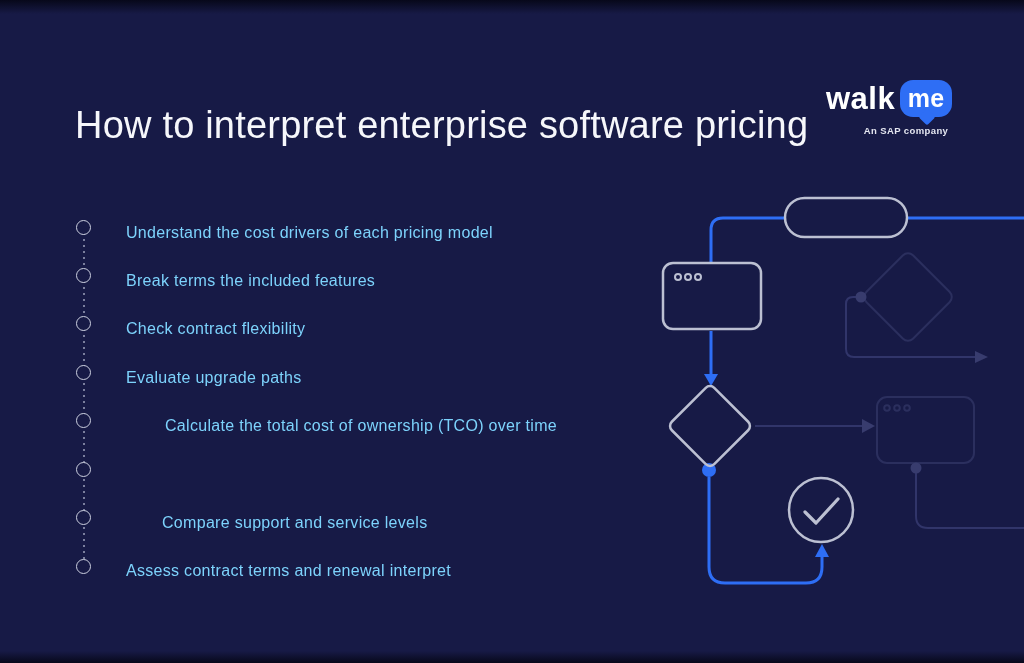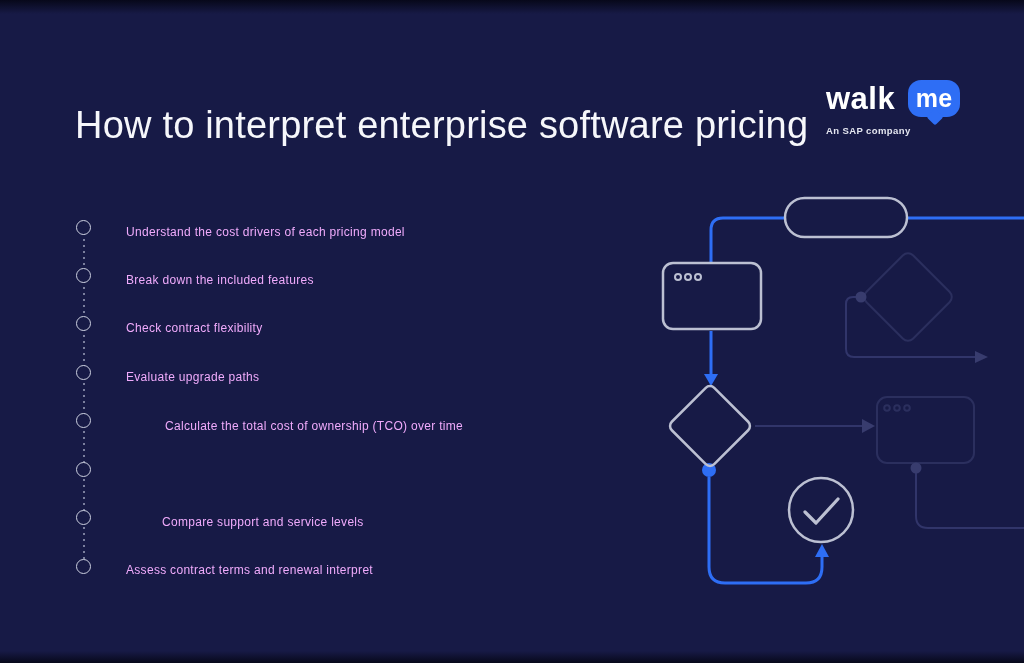--- a/index.html
+++ b/index.html
@@ -15,44 +15,44 @@
   
   .title{
     position:absolute;left:75px;top:73px;max-width:780px;
     font-size:38px;line-height:54px;font-weight:400;
     color:#f6f7fb;letter-spacing:.2px;
   }
   .logo{position:absolute;left:826px;top:80px;width:160px;}
   .logo-row{display:flex;align-items:center;}
   .logo-walk{font-size:31px;font-weight:700;color:#ffffff;letter-spacing:.5px;line-height:34px;}
   .logo-bubble{
-    position:relative;margin-left:13px;width:52px;height:37px;
+    position:relative;margin-left:5px;width:52px;height:37px;
     background:#2e6ef5;border-radius:13px;
     display:flex;align-items:center;justify-content:center;
   }
   .logo-bubble .me{font-size:25px;font-weight:700;color:#ffffff;letter-spacing:.5px;}
   .logo-tail{
     position:absolute;left:21px;bottom:-6px;width:12px;height:12px;
     background:#2e6ef5;border-radius:2px;transform:rotate(45deg);
   }
-  .logo-tagline{margin-top:8px;font-size:9.5px;font-weight:700;color:#e4e6f0;letter-spacing:.4px;}
+  .logo-tagline{margin-top:8px;font-size:9.5px;font-weight:700;color:#e4e6f0;letter-spacing:.4px;text-align:center;}
 
   
   .checklist{position:absolute;left:74px;top:205px;width:566px;height:392px;}
   .tl-line{
     position:absolute;left:9px;top:22px;width:2px;height:339px;
     background:repeating-linear-gradient(to bottom, rgba(205,210,230,.55) 0 2px, transparent 2px 6px);
   }
   .tl-dot{
     position:absolute;left:2px;width:15px;height:15px;box-sizing:border-box;
     border:1.6px solid #ccd0e0;border-radius:50%;background:#171a46;
   }
   .items .item{
     position:absolute;left:52px;width:540px;
-    font-size:12px;line-height:31px;color:#f0abfc;letter-spacing:.3px;
+    font-size:16px;line-height:31px;color:#7dd3fc;letter-spacing:.3px;
   }
   .items .item:nth-child(1){top:12px;}
   .items .item:nth-child(2){top:60px;}
   .items .item:nth-child(3){top:108px;}
   .items .item:nth-child(4){top:157px;}
   .items .item:nth-child(5){top:203px;line-height:36px;max-width:500px;margin-left:39px;}
   .items .item:nth-child(6){top:302px;margin-left:36px;}
   .items .item:nth-child(7){top:350px;}
 
   
@@ -84,21 +84,21 @@
       <div class="tl-dot" style="top: 62.93px;"></div>
       <div class="tl-dot" style="top: 111.36px;"></div>
       <div class="tl-dot" style="top: 159.79px;"></div>
       <div class="tl-dot" style="top: 208.22px;"></div>
       <div class="tl-dot" style="top: 256.65px;"></div>
       <div class="tl-dot" style="top: 305.08px;"></div>
       <div class="tl-dot" style="top: 353.51px;"></div>
     </div>
   <div class="items">
       <div class="item">Understand the cost drivers of each pricing model</div>
-      <div class="item">Break down the included features</div>
+      <div class="item">Break terms the included features</div>
       <div class="item">Check contract flexibility</div>
       <div class="item">Evaluate upgrade paths</div>
       <div class="item">Calculate the total cost of ownership (TCO) over time</div>
       <div class="item">Compare support and service levels</div>
       <div class="item">Assess contract terms and renewal interpret</div>
     </div>
 </div>
 
 <svg class="flow-illustration" viewBox="600 180 424 424" xmlns="http://www.w3.org/2000/svg" aria-hidden="true">
 

